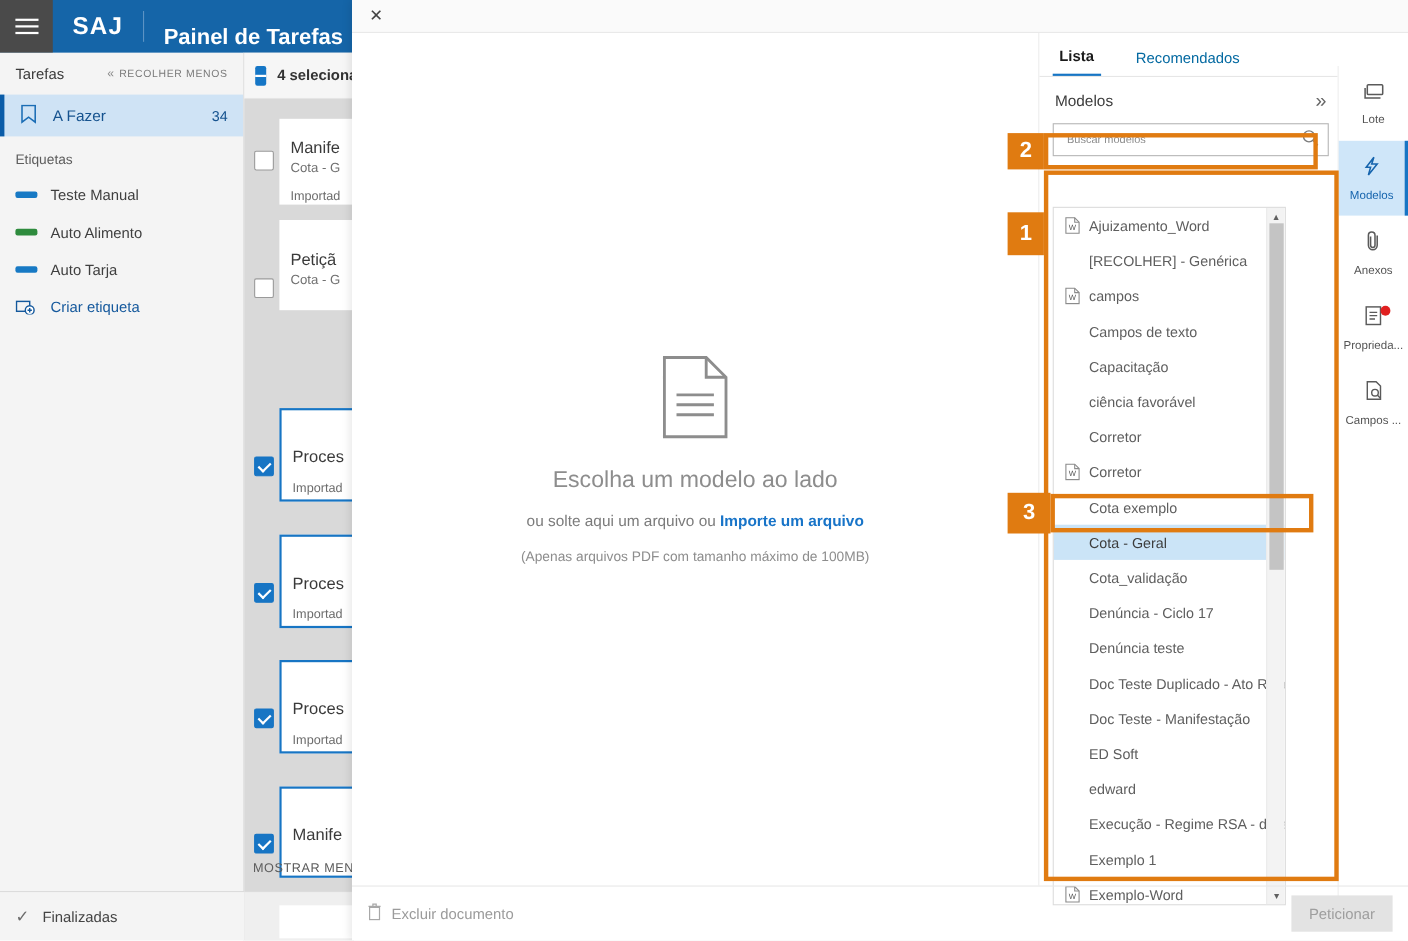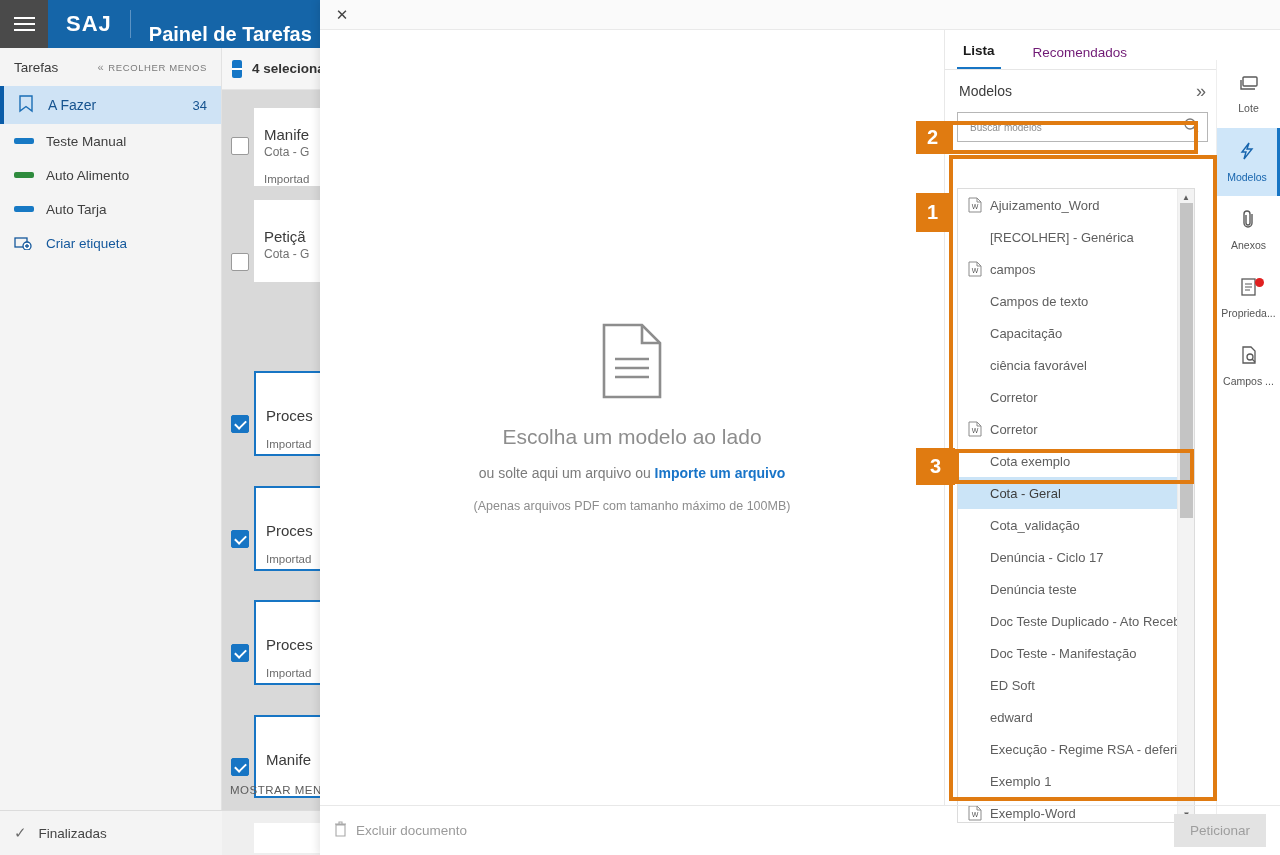--- a/index.html
+++ b/index.html
@@ -142,41 +142,41 @@
   .doc-icon { width: 62px; height: 76px; position:relative; margin-bottom: 26px;}
   .dz-title { font-size: 21px; color:#8d8d8d; margin-bottom: 16px; font-weight:400;}
   .dz-sub { font-size: 14px; color:#7b7b7b; margin-bottom: 18px;}
   .dz-sub a { color:#1874c8; font-weight:bold; text-decoration:none; cursor:pointer;}
   .dz-note { font-size: 12.5px; color:#8d8d8d; }
 
   
   .tpl-panel { width: 275px; height: 775px; position:relative; background:#fff; }
   .tpl-tabs { height: 40px; display:flex; align-items:flex-end; padding-left: 12px; border-bottom:1px solid #e6e6e6;}
   .tpl-tab {
-    font-size: 13.5px; color:#701a75; padding: 0 6px 9px 6px; margin-right: 26px; cursor:pointer;
+    font-size: 13.5px; color:#0369a1; padding: 0 6px 9px 6px; margin-right: 26px; cursor:pointer;
   }
   .tpl-tab.active { color:#1a1a1a; font-weight:bold; border-bottom:2px solid #1775c4;}
   .tpl-title-row {
     height: 42px; display:flex; align-items:center; justify-content:space-between;
     padding: 0 14px 0 14px;
   }
   .tpl-title { font-size: 14px; color:#3c3c3c;}
   .tpl-expand { font-size: 18px; color:#666; cursor:pointer; line-height:1;}
   .tpl-search-wrap { padding: 0 12px; }
   .tpl-search {
     height: 30px; border:1px solid #b6b6b6; background:#fff; display:flex; align-items:center;
     padding: 0 8px 0 10px; position:relative;
   }
   .tpl-search input {
     flex:1; border:0; outline:0; font-size: 10px; color:#555;
     font-family:"Liberation Sans", sans-serif; background:transparent;
   }
   .tpl-search input::placeholder { color:#8c8c8c; }
   .tpl-list {
-    position:absolute; left: 12px; top: 158px; width: 238px; height: 635px;
+    position:absolute; left: 12px; top: 158px; width: 212px; height: 635px;
     border:1px solid #dcdcdc; background:#fff; overflow:hidden;
   }
   .tpl-scrollarea { position:absolute; left:0; top:0; width: 232px; height: 633px; overflow:hidden;}
   .tpl-item {
     height: 32px; display:flex; align-items:center; padding-left: 10px;
     font-size: 13px; color:#5e5e5e; cursor:pointer; white-space:nowrap;
   }
   .tpl-item.selected { background:#cbe4f7; color:#3d3d3d; }
   .wicon { width: 14px; height: 16px; margin-right: 8px; flex:none; position:relative;}
   .wicon.blank { visibility:hidden;}
@@ -248,20 +248,21 @@
     <div class="sb-item-active">
       <span>
         <svg width="16" height="18" viewBox="0 0 16 18">
             <path d="M2 1h12v15l-6-4.5L2 16z" fill="none" stroke="#1a6db5" stroke-width="1.4"></path>
           </svg>
       </span>
       <span class="lbl">A Fazer</span>
       <span class="cnt">34</span>
     </div>
 
+    <div class="sb-sect">Etiquetas</div>
 
     <div class="tagrow">
       <span class="tagchip" style="background:#1779c4"></span>
       <span>Teste Manual</span>
     </div>
     <div class="tagrow">
       <span class="tagchip" style="background:#2e8b3d"></span>
       <span>Auto Alimento</span>
     </div>
     <div class="tagrow">

